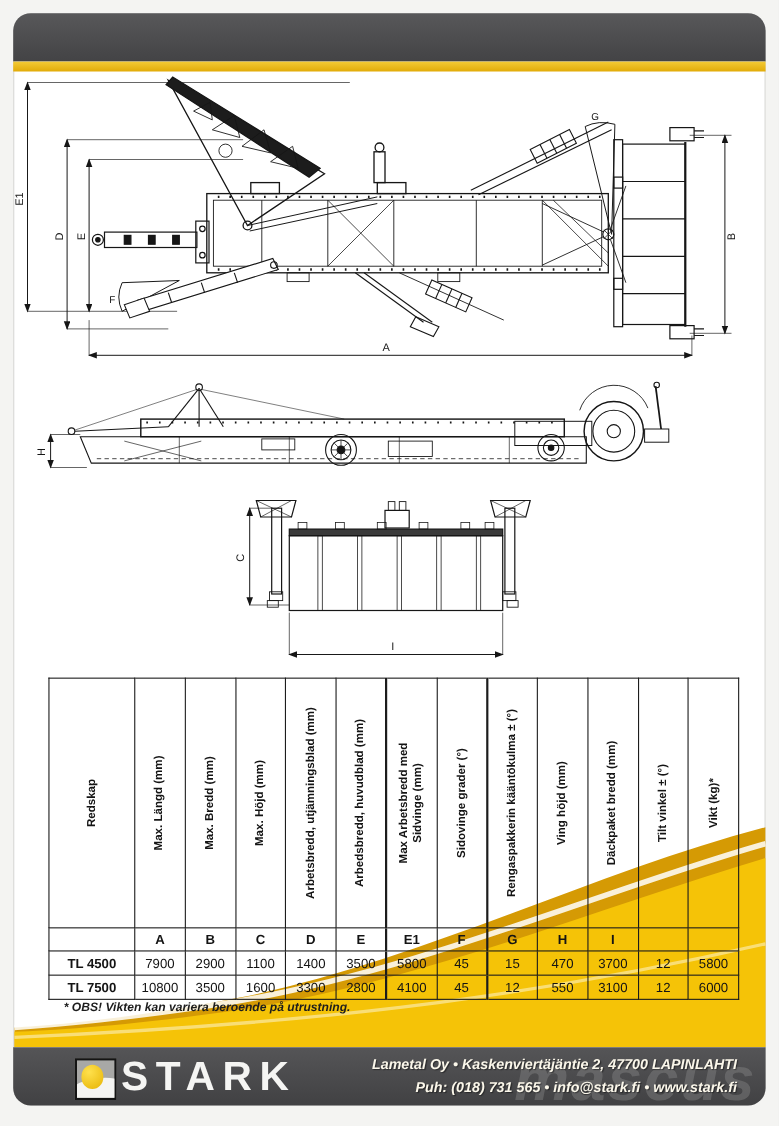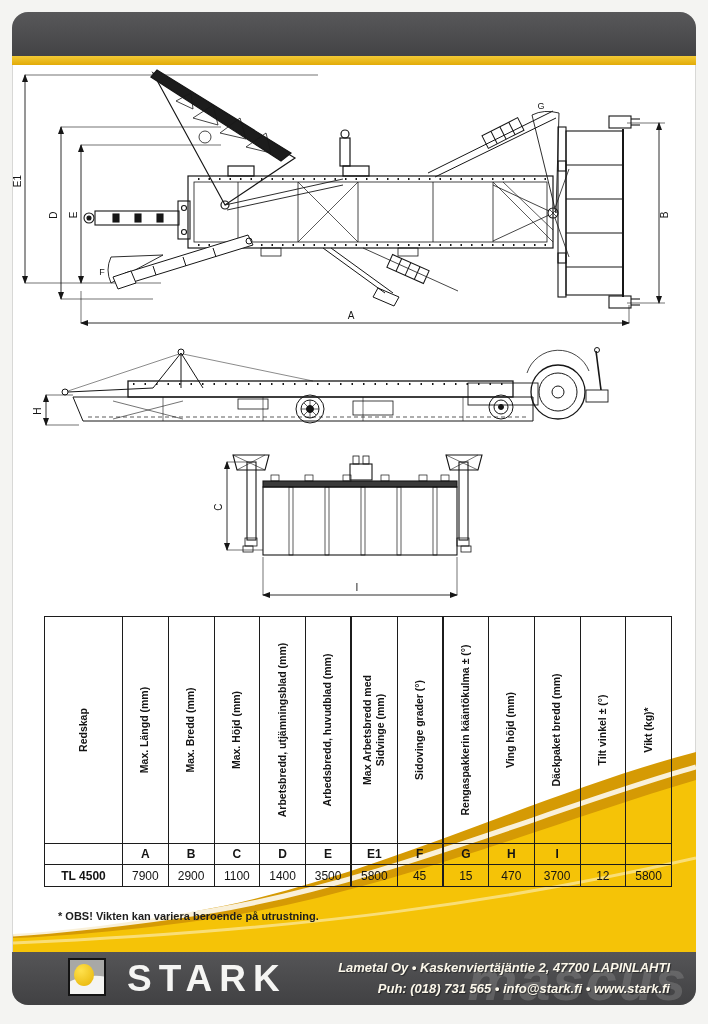--- a/index.html
+++ b/index.html
@@ -20,29 +20,29 @@
   .spec-table th,.spec-table td{border:1px solid #1c1c1c;padding:0;text-align:center;
               color:#141414;background:transparent;}
   .hc{height:226px;position:relative;}
   .rot{position:absolute;left:50%;top:50%;width:212px;
        transform:translate(-50%,-50%) rotate(-90deg);
        font-weight:bold;font-size:10.5px;line-height:1.25;text-align:center;white-space:pre-line;}
   .lt{height:20px;font-weight:bold;font-size:12px;}
   .dr td,.dr th{height:21px;font-size:12px;}
   .model{font-weight:bold;margin-left:48px;}
   .tk{border-left-width:2.5px !important;}
-  .footnote{position:absolute;left:58px;top:910px;font-size:11px;
+  .footnote{position:absolute;left:58px;top:910px;font-size:11px;font-style:italic;
             font-weight:bold;color:#1d1d1d;}
 
   
   .footerbar{position:absolute;left:12px;top:952px;width:684px;height:53px;
              background:linear-gradient(#555557,#414143);border-radius:0 0 16px 16px;
              display:flex;align-items:center;justify-content:space-between;
              padding:0 26px 0 56px;box-sizing:border-box;overflow:hidden;}
-  .brand{display:flex;align-items:flex-start;gap:21px;position:relative;z-index:2;}
+  .brand{display:flex;align-items:flex-end;gap:4px;position:relative;z-index:2;}
   .logo-box{position:relative;width:38px;height:38px;background:#a8a8a6;
             border:2px solid #141414;overflow:hidden;box-sizing:border-box;}
   .logo-box::before{content:'';position:absolute;left:4px;top:4px;width:20px;height:22px;
             border-radius:50%;background:radial-gradient(circle at 35% 30%,#ffe14d,#e6b303);z-index:2;}
   .logo-box::after{content:'';position:absolute;left:-14px;top:16px;width:64px;height:34px;
             background:#f4f4f2;border-radius:60% 100% 0 0/100% 100% 0 0;transform:rotate(-18deg);z-index:1;}
   .brand-name{font-size:37px;font-weight:bold;letter-spacing:7px;color:#f5f5f3;}
   .contact{position:relative;z-index:2;text-align:right;font-style:italic;font-weight:bold;
            font-size:13px;line-height:1.55;color:#fbf7ea;text-shadow:1px 1px 1px rgba(0,0,0,.45);}
   .watermark{position:absolute;right:8px;top:-4px;z-index:1;font-size:56px;font-weight:bold;
@@ -390,20 +390,35 @@
       <td>1400</td>
       <td>3500</td>
       <td class="tk">5800</td>
       <td>45</td>
       <td class="tk">15</td>
       <td>470</td>
       <td>3700</td>
       <td>12</td>
       <td>5800</td>
     </tr>
+    <tr class="dr">
+      <td class="model">TL 7500</td>
+      <td>10800</td>
+      <td>3500</td>
+      <td>1600</td>
+      <td>3300</td>
+      <td>2800</td>
+      <td class="tk">4100</td>
+      <td>45</td>
+      <td class="tk">12</td>
+      <td>550</td>
+      <td>3100</td>
+      <td>12</td>
+      <td>6000</td>
+    </tr>
   </tbody>
     </table>
 
   <div class="footnote">* OBS! Vikten kan variera beroende på utrustning.</div>
 
   <div class="footerbar">
     <div class="watermark">mascus</div>
     <div class="brand">
       <div class="logo-box"></div>
       <div class="brand-name">STARK</div>

